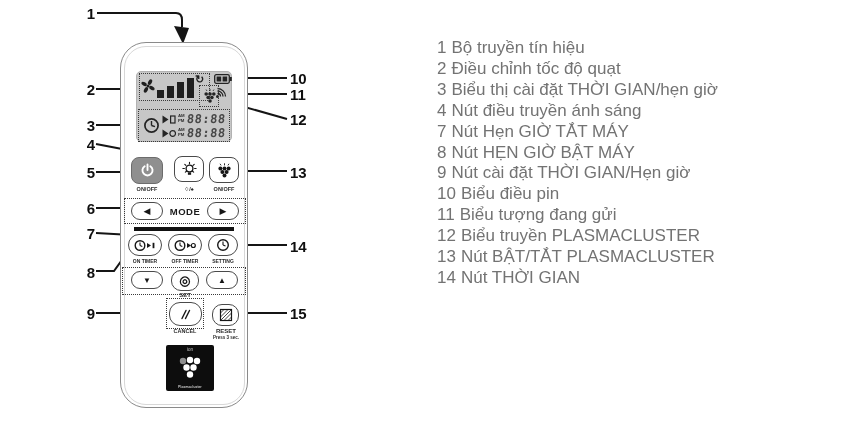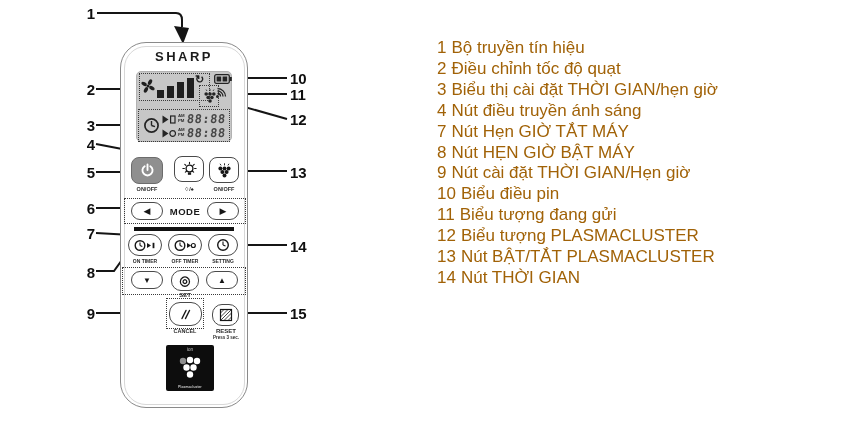--- a/index.html
+++ b/index.html
@@ -32,21 +32,21 @@
   .modebox .mlabel{font-size:9.5px;font-weight:bold;letter-spacing:0.5px;color:#1b1b1b;}
   .modebox .btn{position:static;}
   .bar{position:absolute;background:#111;}
   .logo{position:absolute;left:45px;top:302px;width:48px;height:46px;background:#0d0d0d;border-radius:2px;}
   .logo .ion{position:absolute;top:2px;left:0;width:100%;text-align:center;font-size:4.5px;color:#c9c9c9;}
   .logo .ptext{position:absolute;bottom:2px;left:0;width:100%;text-align:center;font-size:3.4px;color:#fff;letter-spacing:0.2px;}
   
   .cnum{position:absolute;font-weight:bold;font-size:15px;color:#0f0f0f;line-height:17px;}
   .cnum.l{width:18px;text-align:right;}
   
-  .legend{position:absolute;left:437px;top:38px;font-size:17px;line-height:20.9px;color:#a16207;}
+  .legend{position:absolute;left:437px;top:38px;font-size:17px;line-height:20.9px;color:#737373;}
   .lg-row span.num{margin-right:5px;}
 </style>
 </head>
 <body>
 
 <div class="stage">
 
   <svg class="lines" width="850" height="425" viewBox="0 0 850 425">
     <g stroke="#151515" stroke-width="2" fill="none">
       <path d="M97 13 H176 Q182 13 182 20 V27"></path>
@@ -74,21 +74,20 @@
       <circle cx="231" cy="78" r="2.6"></circle>
         <circle cx="233" cy="94" r="2.6"></circle>
       <circle cx="219" cy="100" r="2.2"></circle>
         <circle cx="239" cy="171" r="2.6"></circle>
       <circle cx="234" cy="245" r="2.6"></circle>
         <circle cx="240" cy="313" r="2.6"></circle>
     </g>
   </svg>
 
   <div class="remote">
-    <div class="brand">SHARP</div>
 
     <div class="lcd">
       <div class="dot-box" style="left:2px;top:1px;width:71px;height:28px;"></div>
       <svg class="abs" style="left:3px;top:6px;" width="16" height="16" viewBox="0 0 16 16">
         <g fill="#1f1f1f">
           <circle cx="8" cy="8" r="1.5"></circle>
           <ellipse cx="8" cy="3.6" rx="1.8" ry="3" transform="rotate(28 8 8)"></ellipse>
           <ellipse cx="8" cy="3.6" rx="1.8" ry="3" transform="rotate(118 8 8)"></ellipse>
           <ellipse cx="8" cy="3.6" rx="1.8" ry="3" transform="rotate(208 8 8)"></ellipse>
           <ellipse cx="8" cy="3.6" rx="1.8" ry="3" transform="rotate(298 8 8)"></ellipse>
@@ -301,18 +300,18 @@
   <div class="legend">
     <div class="lg-row"><span class="num">1</span><span>Bộ truyền tín hiệu</span></div>
     <div class="lg-row"><span class="num">2</span><span>Điều chỉnh tốc độ quạt</span></div>
     <div class="lg-row"><span class="num">3</span><span>Biểu thị cài đặt THỜI GIAN/hẹn giờ</span></div>
     <div class="lg-row"><span class="num">4</span><span>Nút điều truyền ánh sáng</span></div>
     <div class="lg-row"><span class="num">7</span><span>Nút Hẹn GIỜ TẮT MÁY</span></div>
     <div class="lg-row"><span class="num">8</span><span>Nút HẸN GIỜ BẬT MÁY</span></div>
     <div class="lg-row"><span class="num">9</span><span>Nút cài đặt THỜI GIAN/Hẹn giờ</span></div>
     <div class="lg-row"><span class="num">10</span><span>Biểu điều pin</span></div>
     <div class="lg-row"><span class="num">11</span><span>Biểu tượng đang gửi</span></div>
-    <div class="lg-row"><span class="num">12</span><span>Biểu tượng PLASMACLUSTER</span></div>
+    <div class="lg-row"><span class="num">12</span><span>Biểu truyền PLASMACLUSTER</span></div>
     <div class="lg-row"><span class="num">13</span><span>Nút BẬT/TẮT PLASMACLUSTER</span></div>
     <div class="lg-row"><span class="num">14</span><span>Nút THỜI GIAN</span></div>
   </div>
 
 </div>
 
 </body></html>

